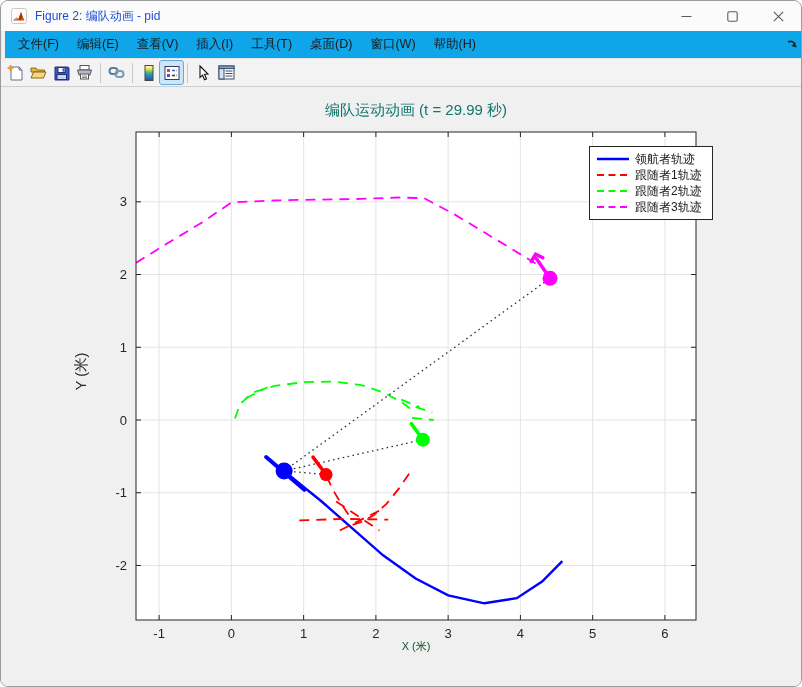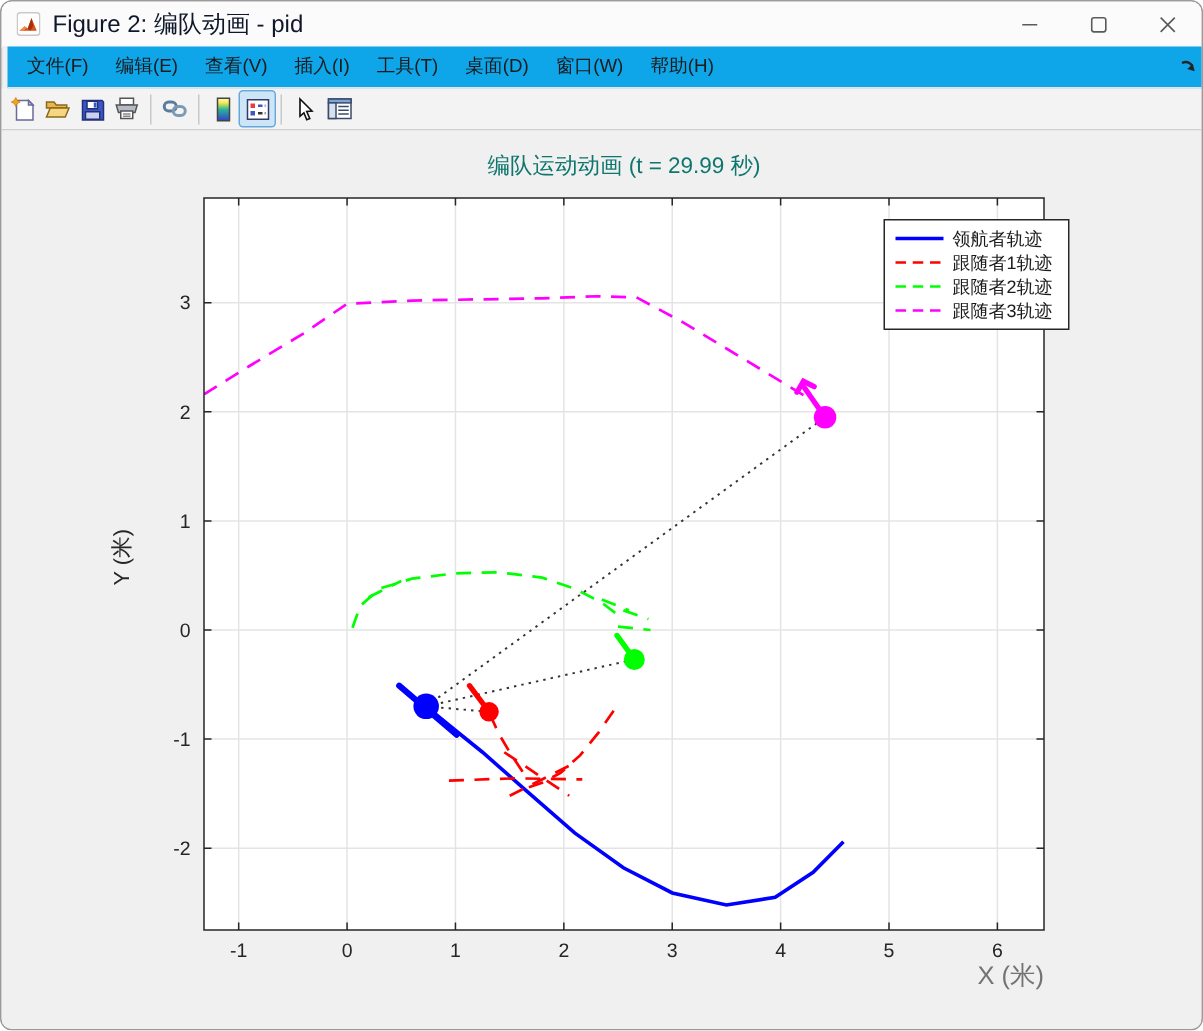--- a/index.html
+++ b/index.html
@@ -1,37 +1,37 @@
 <!DOCTYPE html>
 <html><head>
 <meta charset="utf-8">
 <style>
   html,body{margin:0;padding:0;background:#ffffff;font-family:"Liberation Sans",sans-serif;}
   .window{position:relative;width:800px;height:685px;margin:0;border:1px solid #9b9b9b;border-radius:8px;overflow:hidden;background:#f0f0f0;box-shadow:0 0 0 1px #e8e8e8 inset;}
   
   .titlebar{position:absolute;left:0;top:0;width:100%;height:30px;background:#fbfbfb;display:flex;align-items:center;border-bottom:1px solid #ececec;}
   .app-icon{width:16px;height:16px;margin:0 8px 0 10px;flex:0 0 auto;}
-  .title-text{font-size:16px;color:#0f172a;white-space:nowrap;}
+  .title-text{font-size:12px;color:#1d4ed8;white-space:nowrap;}
   .win-controls{margin-left:auto;display:flex;height:100%;}
   .win-btn{width:46px;height:100%;display:flex;align-items:center;justify-content:center;color:#5a5a5a;}
   .win-btn svg{display:block;}
   
   .menubar{position:absolute;left:4px;top:30px;width:100%;height:28px;background:#0ea5e9;display:flex;align-items:center;border-bottom:1px solid #e3e3e3;padding-left:4px;box-sizing:border-box;}
   .menu-item{font-size:12.5px;color:#1a1a1a;padding:4px 9px;white-space:nowrap;}
   .dock-btn{margin-left:auto;margin-right:6px;display:flex;align-items:center;}
   
   .toolbar{position:absolute;left:0;top:58px;width:100%;height:28px;background:#f3f3f3;display:flex;align-items:center;border-bottom:1px solid #cfcfcf;padding-left:3px;box-sizing:border-box;}
   .tb-btn{width:23px;height:23px;display:flex;align-items:center;justify-content:center;border-radius:2px;}
   .tb-btn.active{background:#cde6f7;outline:1px solid #66a7dd;}
   .tb-sep{width:1px;height:20px;background:#c8c8c8;margin:0 4px;}
   
   .figure-area{position:absolute;left:0;top:86px;width:800px;height:599px;background:#f0f0f0;}
   .figure-area svg.plot{position:absolute;left:0;top:0;}
   .plot-title{position:absolute;left:135px;top:14px;width:560px;text-align:center;font-size:15px;color:#0f766e;white-space:nowrap;}
-  .x-label{position:absolute;left:135px;top:552px;width:560px;text-align:right;font-size:17px;color:#737373;}
+  .x-label{position:absolute;left:135px;top:552px;width:560px;text-align:center;font-size:11px;color:#14532d;}
   .y-label{position:absolute;left:62px;top:275px;font-size:14.5px;color:#262626;transform:rotate(-90deg);transform-origin:center;white-space:nowrap;}
   
   .legend{position:absolute;left:588px;top:59px;width:124px;background:#ffffff;border:1px solid #262626;box-sizing:border-box;padding:4px 6px 4px 6px;}
   .legend-row{display:flex;align-items:center;height:16px;}
   .legend-row svg{flex:0 0 auto;margin-right:5px;}
   .legend-label{font-size:12px;color:#1a1a1a;white-space:nowrap;}
 </style>
 </head>
 <body>
 

